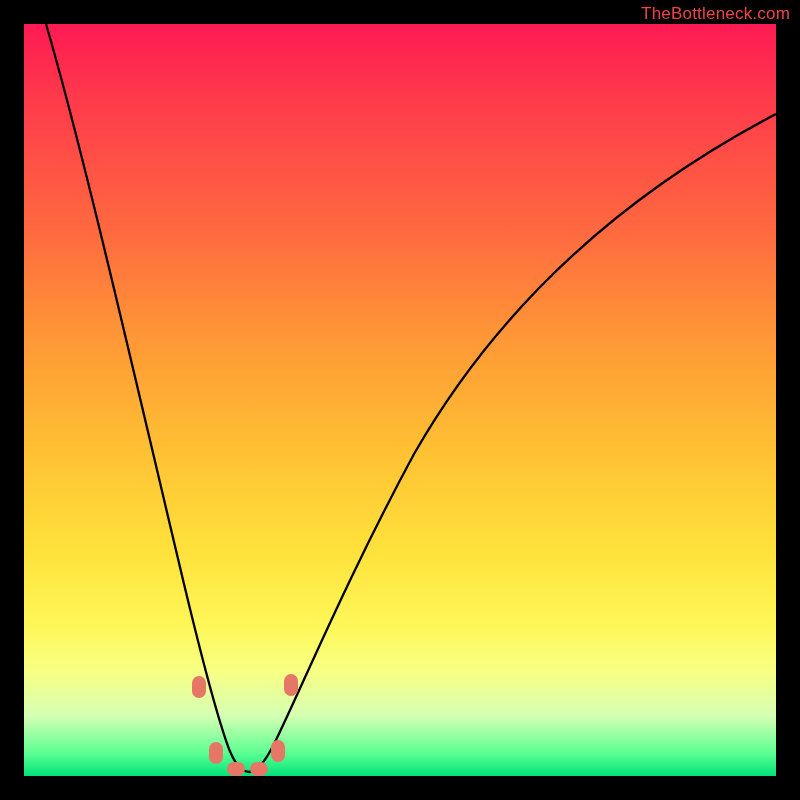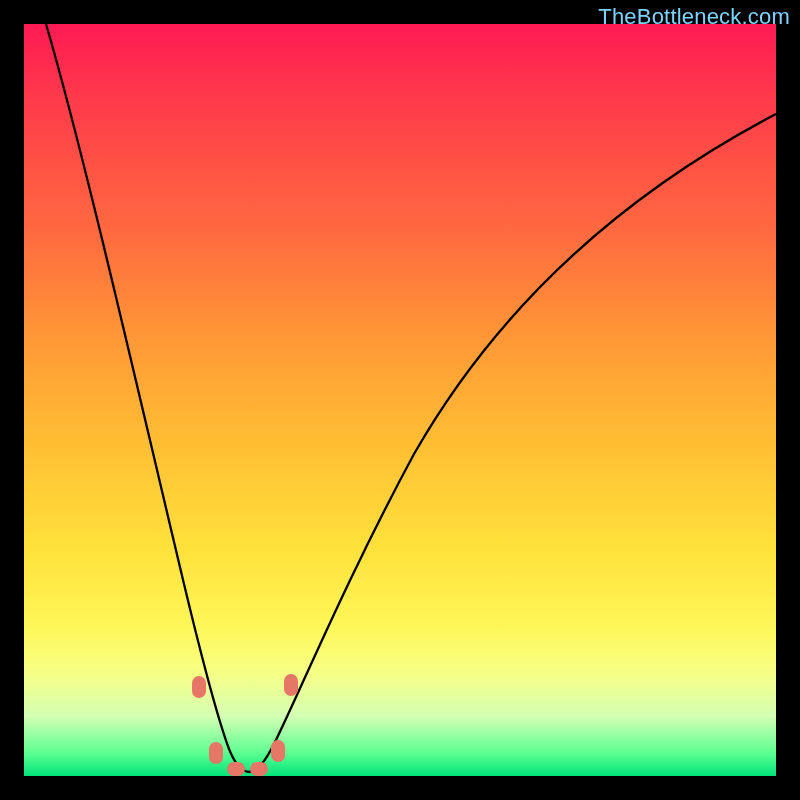--- a/index.html
+++ b/index.html
@@ -29,23 +29,23 @@
       #f8ff83 86%,
       #d5ffb3 92%,
       #5bff91 97%,
       #00e37a 100%
     );
   }
   .watermark {
     position: absolute;
     top: 4px;
     right: 10px;
-    font-size: 22px;
+    font-size: 17px;
     font-weight: 500;
-    color: #7dd3fc;
+    color: #ef4444;
     letter-spacing: 0.2px;
   }
   svg.curve {
     position: absolute;
     left: 0;
     top: 0;
     width: 752px;
     height: 752px;
     overflow: visible;
   }

